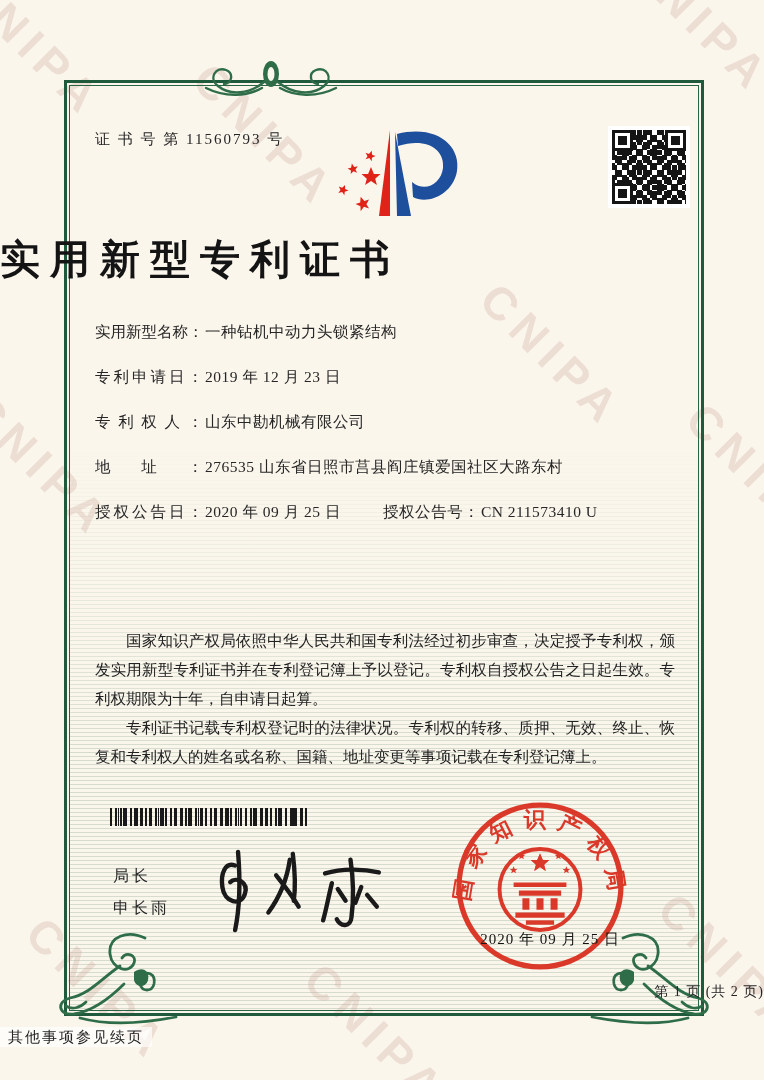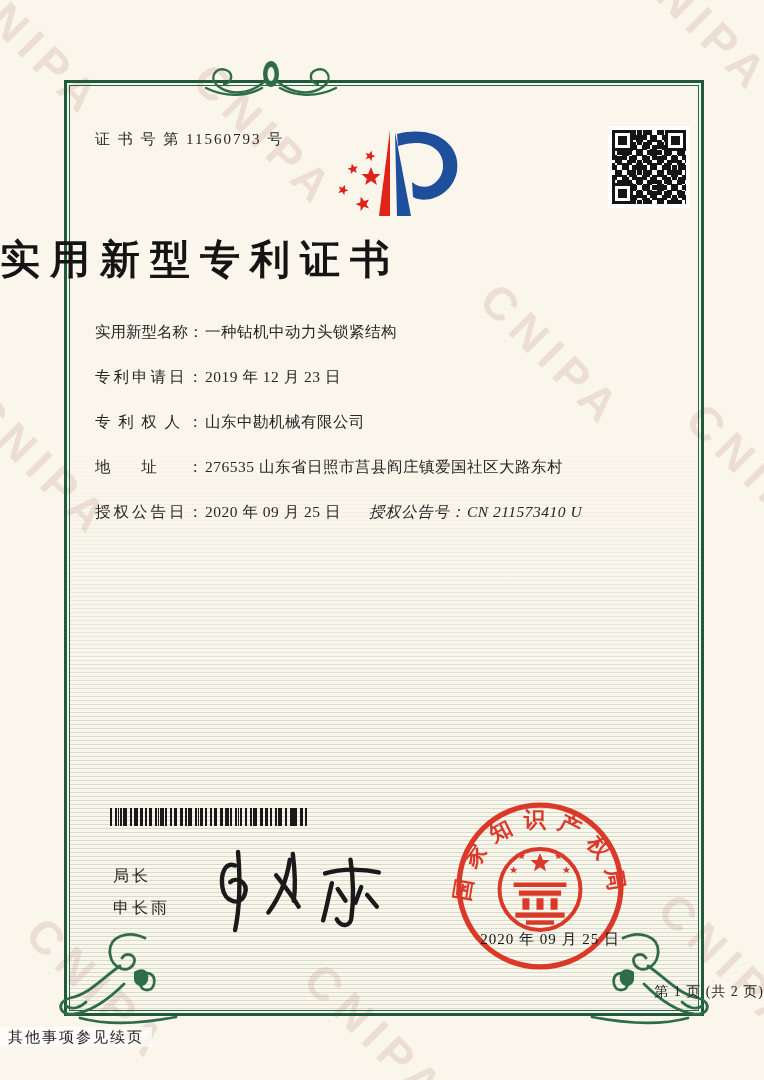--- a/index.html
+++ b/index.html
@@ -38,21 +38,21 @@
   .qf{position:absolute;width:15px;height:15px;border:3px solid #141414;background:#fff;box-sizing:content-box;}
   .qf::after{content:"";position:absolute;inset:3px;background:#141414;}
   .qf-tl{left:0;top:0;} .qf-tr{right:0;top:0;} .qf-bl{left:0;bottom:0;}
   .title{position:absolute;z-index:4;left:0;right:0;top:232px;text-align:left;
       font-size:40px;font-weight:bold;letter-spacing:10px;color:#141414;}
   
   .fields{position:absolute;z-index:4;left:95px;top:322px;width:560px;font-size:15.5px;}
   .frow{height:45px;white-space:nowrap;}
   .flabel{display:inline-block;width:108px;text-align:justify;text-align-last:justify;vertical-align:top;}
   .fvalue{display:inline-block;margin-left:2px;letter-spacing:.5px;}
-  .fpair2{margin-left:28px;font-style:italic;}
+  .fpair2{margin-left:42px;}
   .fpair2 .flabel{width:96px;}
   
   .body-text{position:absolute;z-index:4;left:95px;top:626px;width:580px;
       font-size:15.5px;line-height:29px;text-align:justify;color:#222;}
   .body-text p{margin:0;text-indent:2em;}
   
   .barcode{position:absolute;z-index:4;left:110px;top:808px;width:198px;height:18px;
       background:
         repeating-linear-gradient(90deg,#191919 0 2px,rgba(0,0,0,0) 2px 5px),
         repeating-linear-gradient(90deg,#191919 0 1px,rgba(0,0,0,0) 1px 8px),
@@ -164,20 +164,24 @@
       <span class="flabel">专利权人：</span><span class="fvalue">山东中勘机械有限公司</span>
     </div>
     <div class="frow">
       <span class="flabel">地址：</span><span class="fvalue">276535 山东省日照市莒县阎庄镇爱国社区大路东村</span>
     </div>
     <div class="frow">
       <span><span class="flabel">授权公告日：</span><span class="fvalue">2020 年 09 月 25 日</span></span><span class="fpair2"><span class="flabel">授权公告号：</span><span class="fvalue">CN 211573410 U</span></span>
     </div>
   </div>
 
+  <div class="body-text">
+    <p>国家知识产权局依照中华人民共和国专利法经过初步审查，决定授予专利权，颁发实用新型专利证书并在专利登记簿上予以登记。专利权自授权公告之日起生效。专利权期限为十年，自申请日起算。</p>
+    <p>专利证书记载专利权登记时的法律状况。专利权的转移、质押、无效、终止、恢复和专利权人的姓名或名称、国籍、地址变更等事项记载在专利登记簿上。</p>
+  </div>
 
   <div class="barcode"></div>
 
   <div class="sig-title">局长</div>
   <div class="sig-name">申长雨</div>
   <svg class="sig-script" viewBox="0 0 200 90">
     <g stroke="#1a1a1a" fill="none" stroke-width="4.5" stroke-linecap="round" stroke-linejoin="round">
       <path d="M28,20 C18,16 13,28 15,42 C17,58 34,62 38,49 C42,37 29,31 23,37"></path>
       <path d="M31,6 C33,30 33,62 28,86"></path>
       <path d="M84,14 C81,34 74,52 62,68"></path>

